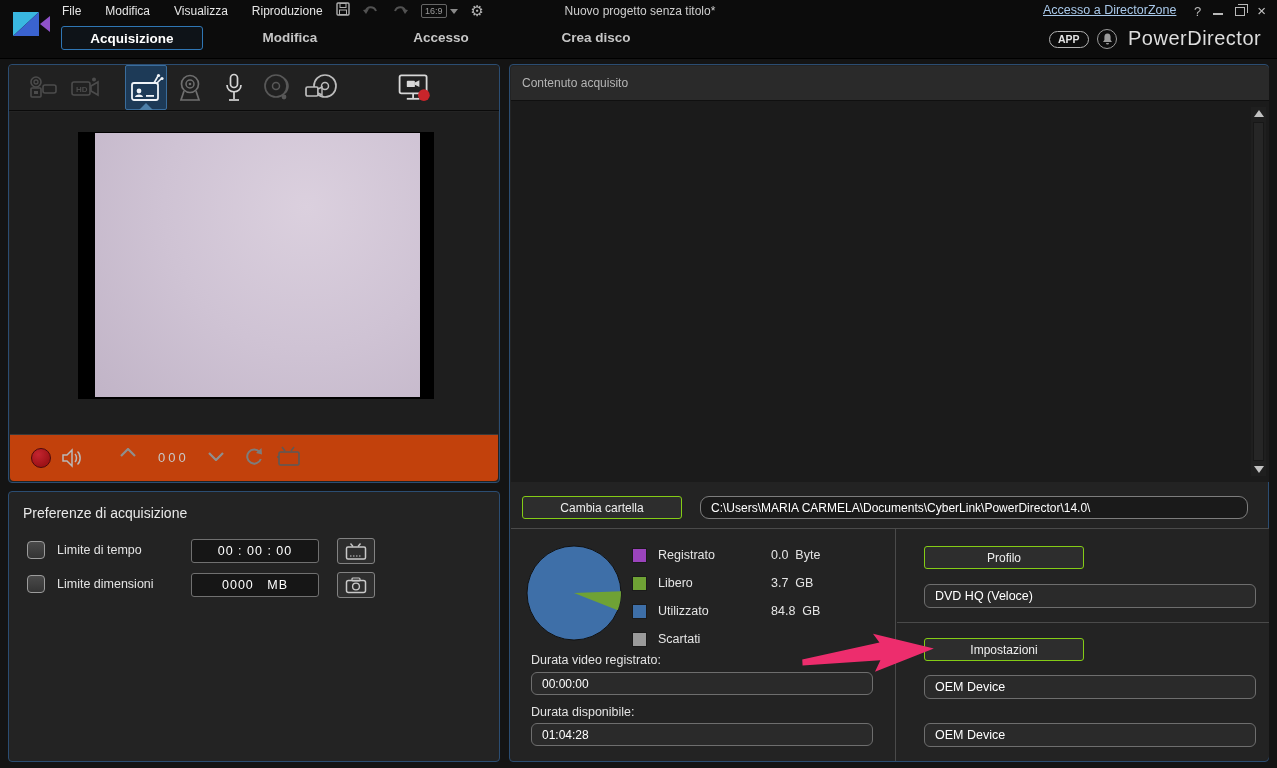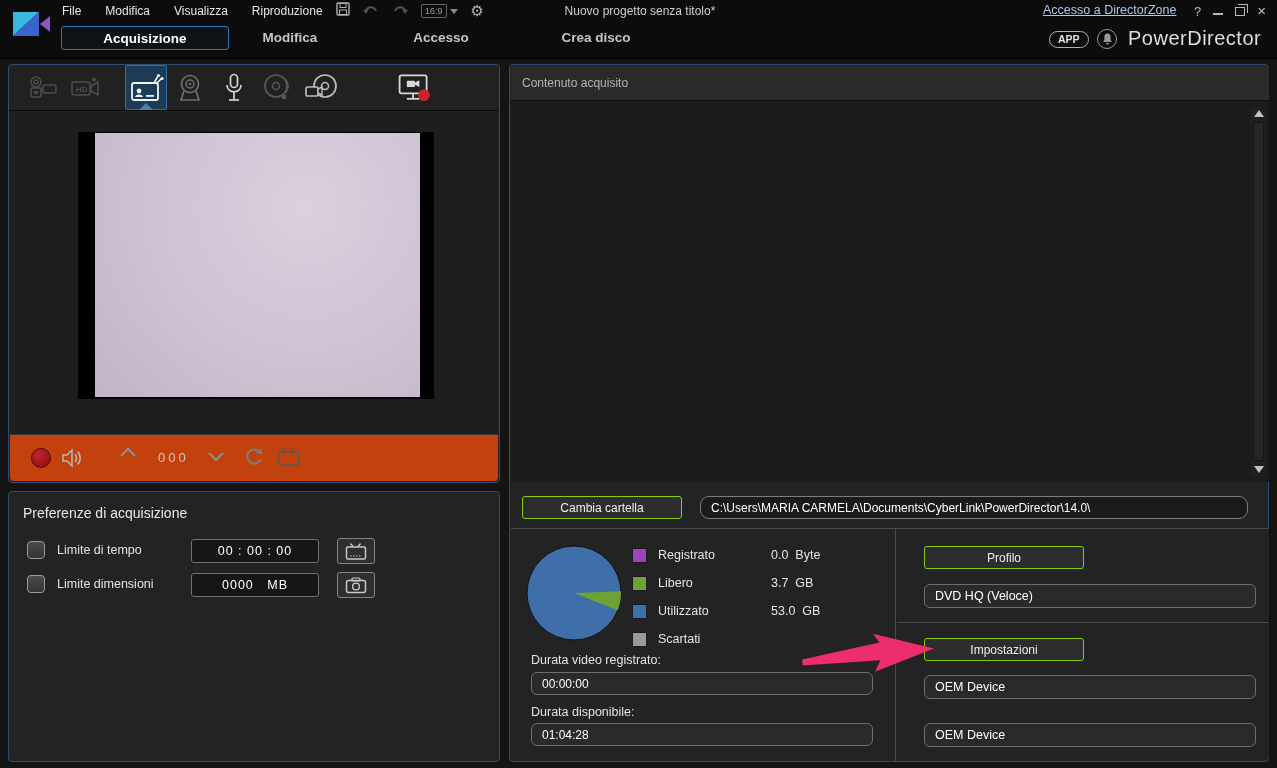--- a/index.html
+++ b/index.html
@@ -135,21 +135,21 @@
 </div>
 
 <div class="tabbar"></div>
 <span class="logo">
   <svg width="42" height="32" viewBox="0 0 42 32">
     <polygon points="3,4 29,4 3,28" fill="#39b7e0"></polygon>
     <polygon points="29,4 29,28 3,28" fill="#3a63d0"></polygon>
     <polygon points="40,8 40,24 30,16" fill="#8f52c9"></polygon>
   </svg>
 </span>
-<div class="tab active" style="left:61px; width:168px;">Acquisizione</div>
+<div class="tab active" style="left:61px; width:142px;">Acquisizione</div>
 <div class="tab" style="left:230px; width:120px;">Modifica</div>
 <div class="tab" style="left:381px; width:120px;">Accesso</div>
 <div class="tab" style="left:536px; width:120px;">Crea disco</div>
 <span class="app-badge">APP</span>
 <span class="bell-wrap">
   <svg width="11" height="12" viewBox="0 0 11 12">
       <path d="M5.5 0.5 C7.8 0.5 8.6 2.2 8.6 4 L8.6 7 L10 9 L1 9 L2.4 7 L2.4 4 C2.4 2.2 3.2 0.5 5.5 0.5 Z" fill="#9a9a9a"></path>
       <path d="M4 10 a1.5 1.5 0 0 0 3 0" fill="#9a9a9a"></path>
     </svg>
 </span>
@@ -328,21 +328,21 @@
         <span class="legend-val"><span>0.0</span>&nbsp;&nbsp;<span>Byte</span></span>
       </div>
       <div class="legend-row" style="top:46px; width:250px;">
         <span class="legend-swatch" style="background: rgb(111, 162, 53);"></span>
         <span class="legend-label">Libero</span>
         <span class="legend-val"><span>3.7</span>&nbsp;&nbsp;<span>GB</span></span>
       </div>
       <div class="legend-row" style="top:74px; width:250px;">
         <span class="legend-swatch" style="background: rgb(62, 111, 168);"></span>
         <span class="legend-label">Utilizzato</span>
-        <span class="legend-val"><span>53.0</span>&nbsp;&nbsp;<span>GB</span></span>
+        <span class="legend-val"><span>84.8</span>&nbsp;&nbsp;<span>GB</span></span>
       </div>
       <div class="legend-row" style="top:102px; width:250px;">
         <span class="legend-swatch" style="background: rgb(154, 154, 154);"></span>
         <span class="legend-label">Scartati</span>
       </div>
       <span class="dur-label" style="top:124px;">Durata video registrato:</span>
       <input class="dur-input" style="top: 143px;" readonly="" value="00:00:00">
       <span class="dur-label" style="top:176px;">Durata disponibile:</span>
       <input class="dur-input" style="top: 194px;" readonly="" value="01:04:28">
     </div>

